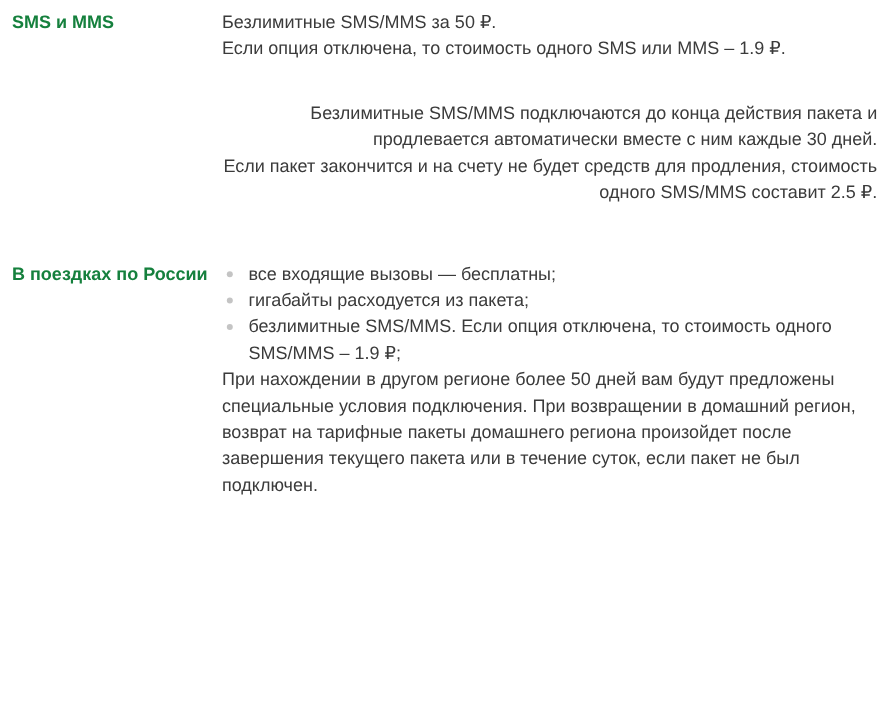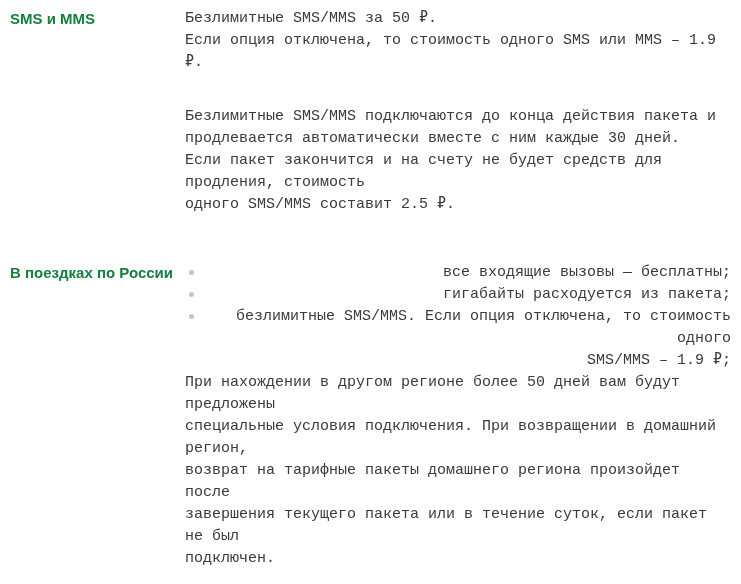--- a/index.html
+++ b/index.html
@@ -30,40 +30,39 @@
   .label {
     margin: 0;
     font-size: 15px;
     font-weight: bold;
     color: #15803d;
     line-height: 22px;
   }
   .content {
     font-size: 15px;
     line-height: 22px;
-    font-family: Liberation Mono, monospace;
   }
   .content p {
     margin: 0;
     white-space: pre-line;
   }
   .content p + p {
     margin-top: 32px;
+    text-align: right;
   }
   ul.bullets {
     list-style: none;
     margin: 0;
     padding: 0;
   }
   ul.bullets li {
     position: relative;
     padding-left: 22px;
     white-space: pre-line;
     line-height: 22px;
-    text-align: right;
   }
   ul.bullets li::before {
     content: "";
     position: absolute;
     left: 4px;
     top: 8px;
     width: 5px;
     height: 5px;
     border-radius: 50%;
     background: #c4c4c4;

